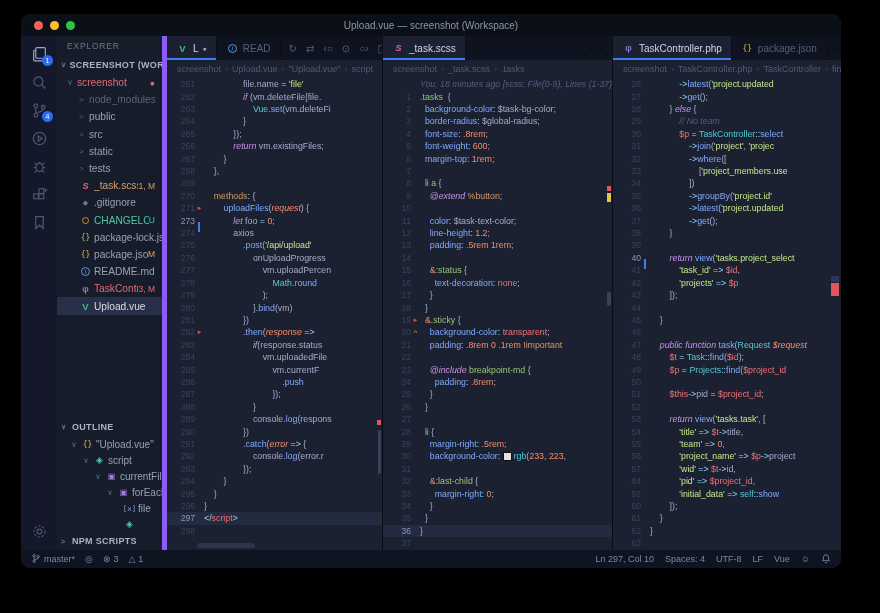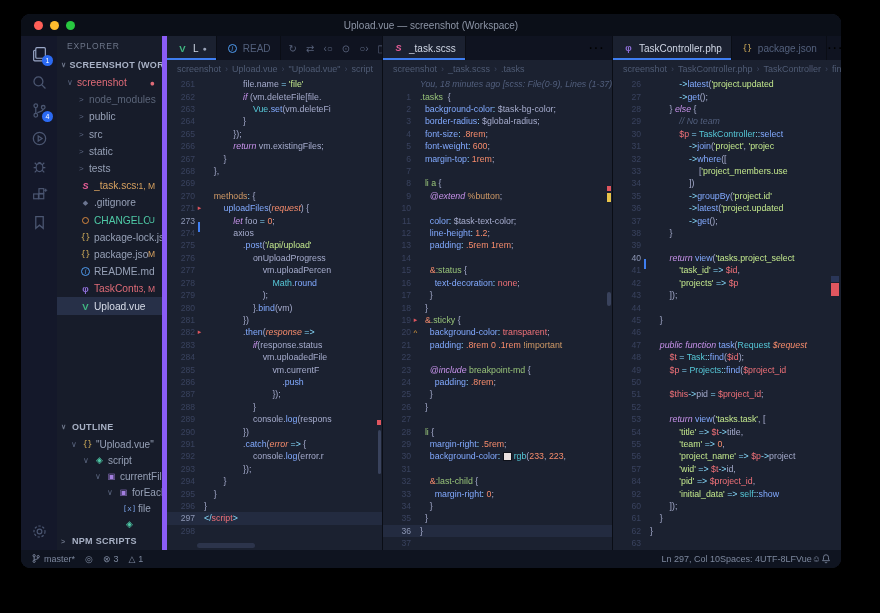--- a/index.html
+++ b/index.html
@@ -100,21 +100,21 @@
   .tk.y{color:#d19a66}.tk.pr{color:#82aaff}.tk.sel{color:#98c379}.tk.amp{color:#f78c6c}
   .tk.tag{color:#f07178}
   .tk.sq{text-decoration:underline wavy #e0565f 1px;text-underline-offset:2px}
   .swatch { display:inline-block; width:7px; height:7px; background:#e9dfdf;
     outline:1px solid rgba(0,0,0,.5); margin:0 3px -1px 1px; }
   .deco { position:absolute; right:1px; }
   
   #statusbar { height:18px; flex:none; background:#0f1420; display:flex; align-items:center;
     padding:0 10px; font-size:9px; color:#7d889e; gap:12px; }
   .sitem { display:flex; align-items:center; gap:3px; cursor:pointer; white-space:nowrap; }
-  #status-right { margin-left:auto; display:flex; }
+  #status-right { margin-left:auto; display:flex; gap:11px; }
   #status-left { display:flex; gap:10px; }
 </style>
 </head>
 <body>
 
 <div id="window">
 
   <div id="titlebar">
     <div class="lights">
       <span class="light l-close"></span>

